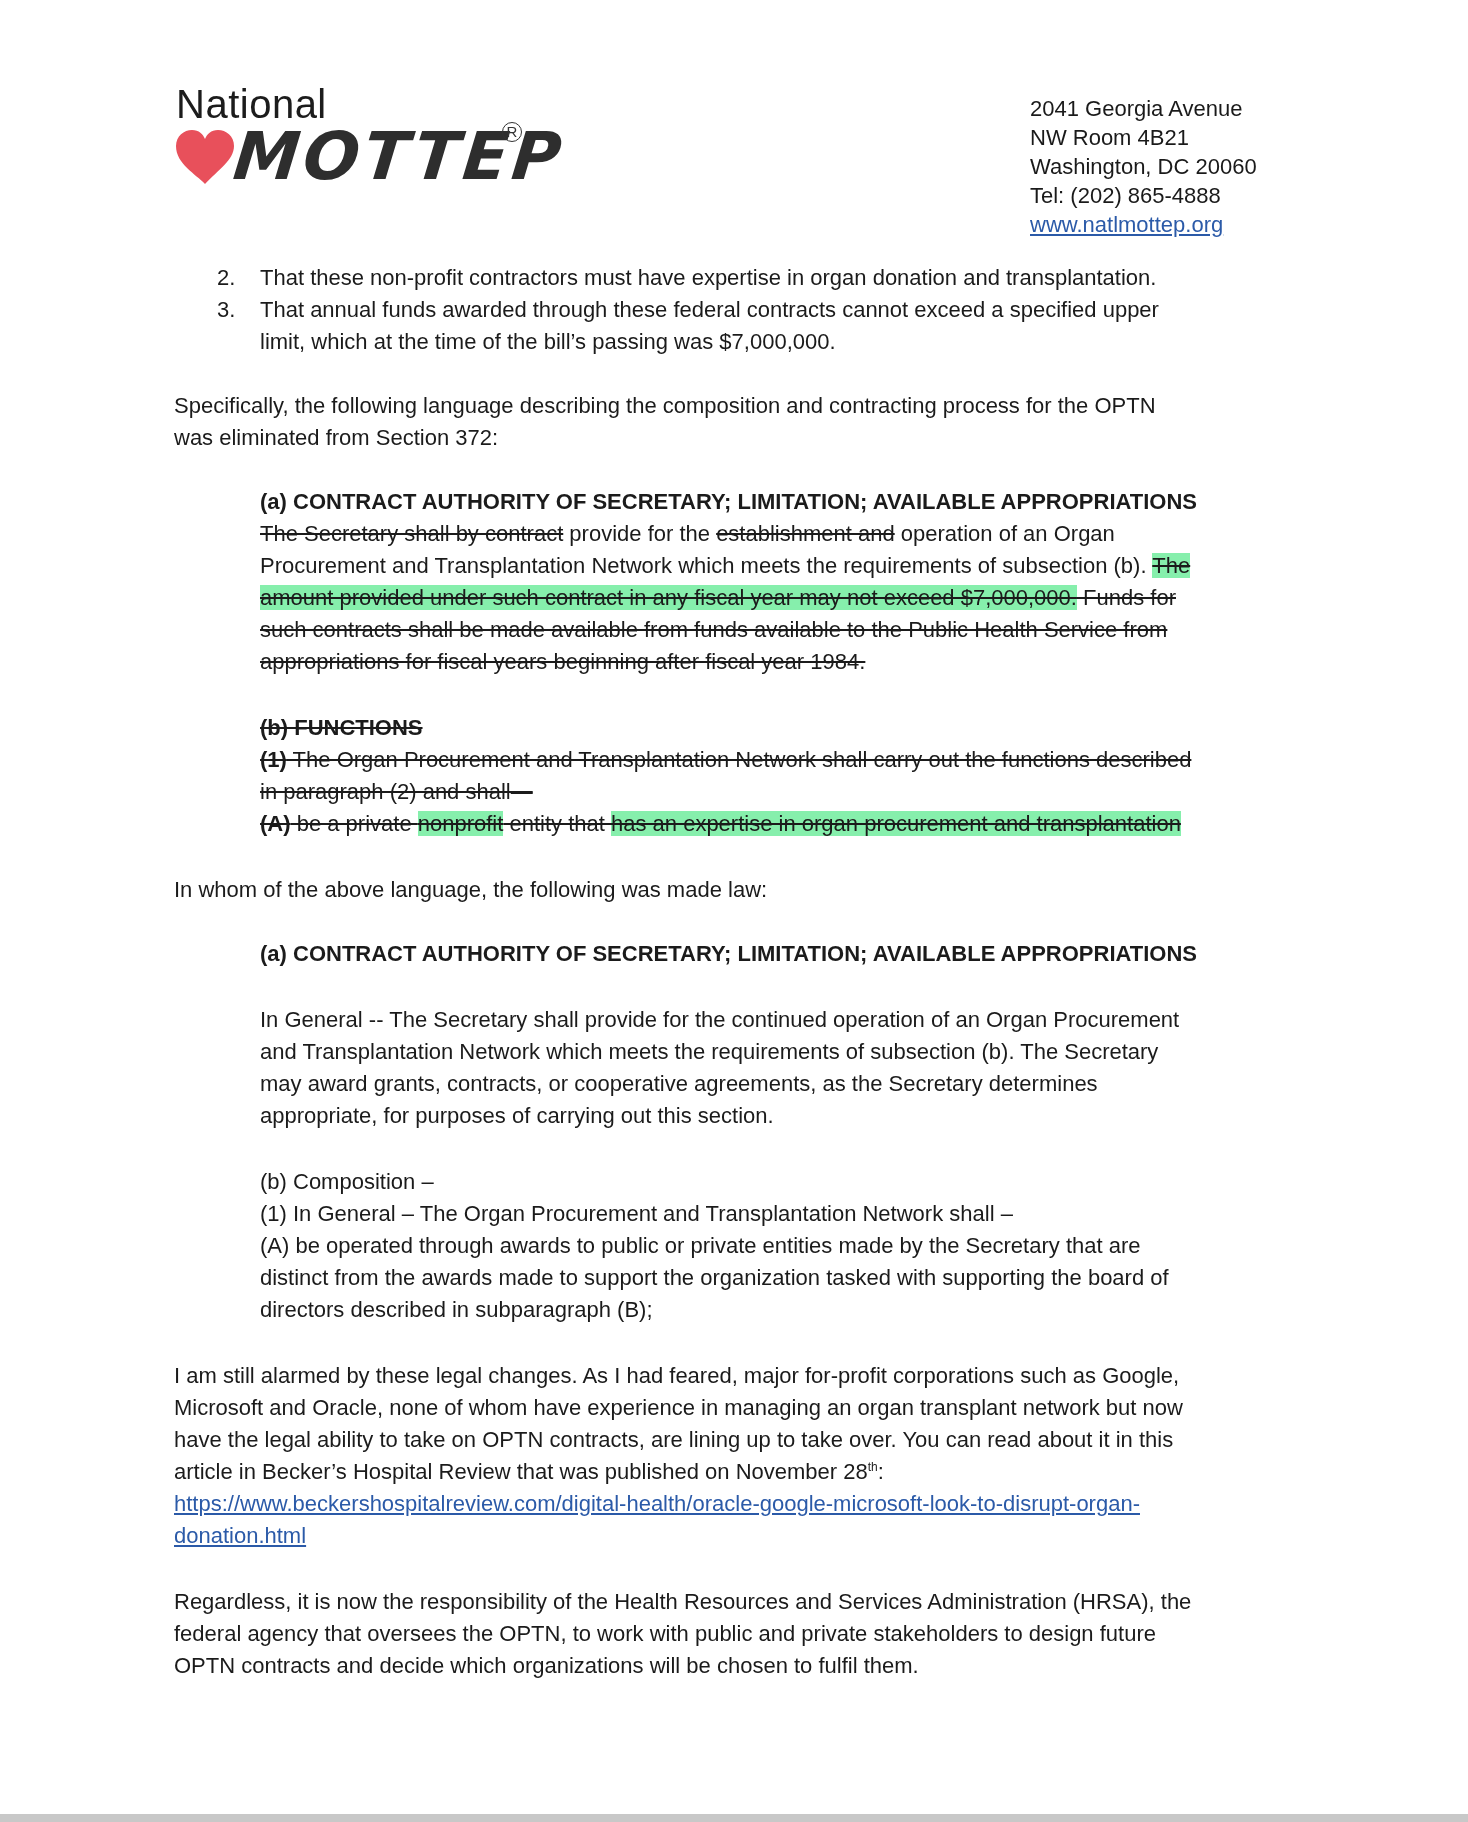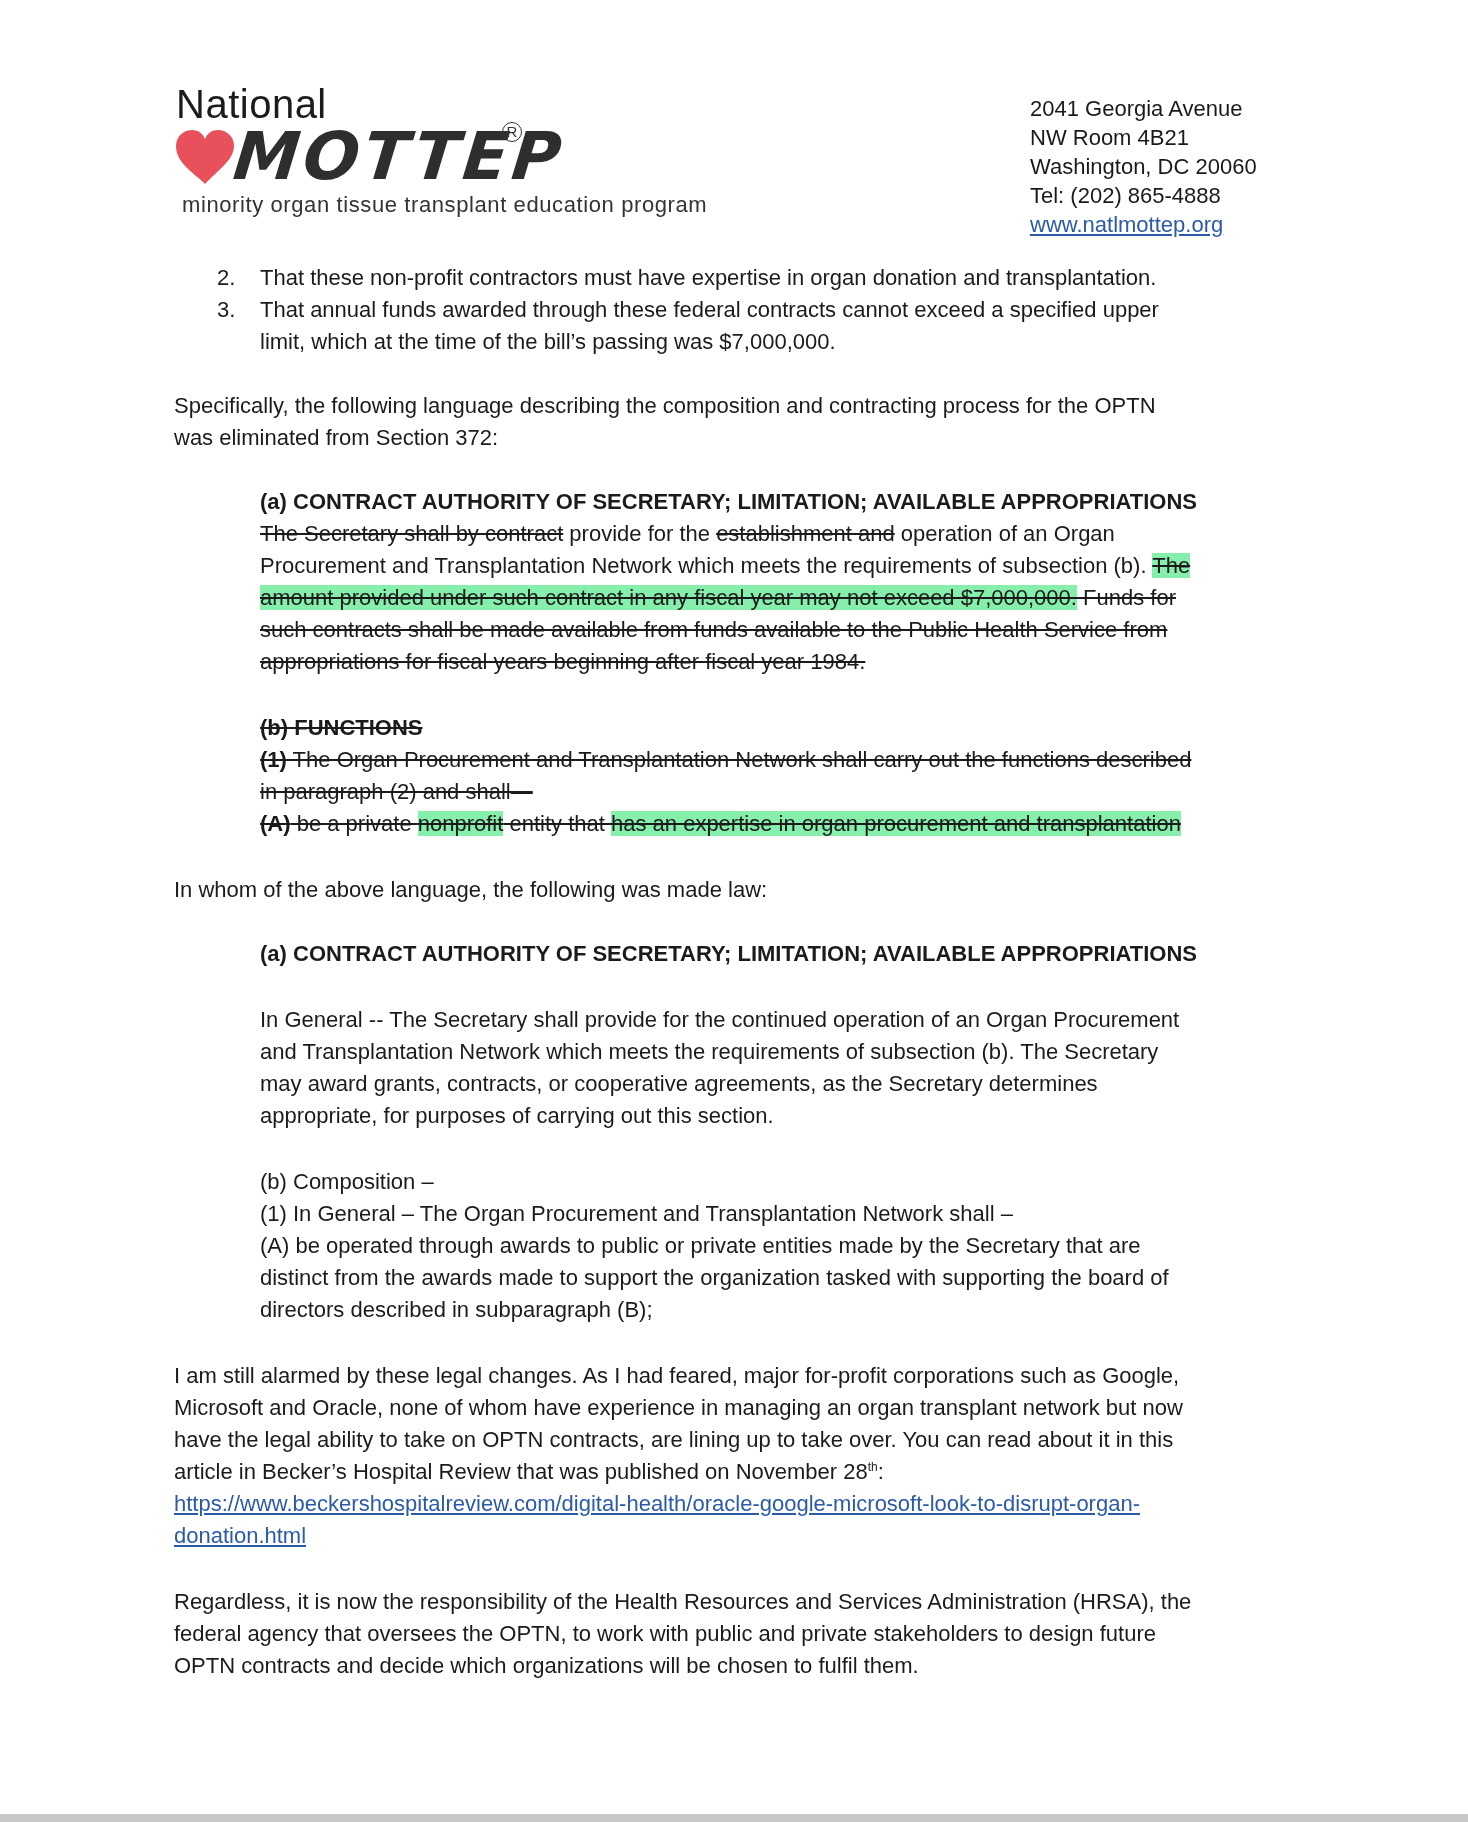--- a/index.html
+++ b/index.html
@@ -38,21 +38,20 @@
 
 <div class="page">
 
   <div class="logo">
     <div class="logo-national">National</div>
     <svg class="logo-heart" viewBox="0 0 62 56">
       <path d="M31 54 C 22 44, 2 34, 2 16 C 2 6, 10 0, 18 0 C 25 0, 29 4, 31 9 C 33 4, 37 0, 44 0 C 52 0, 60 6, 60 16 C 60 30, 44 40, 31 54 Z" fill="#e8505b"></path>
     </svg>
     <div class="logo-mottep">MOTTEP</div>
     <div class="logo-reg">R</div>
-    <div class="logo-tagline">minority organ tissue transplant education program</div>
   </div>
 
   <div class="address">
     <div>2041 Georgia Avenue</div>
     <div>NW Room 4B21</div>
     <div>Washington, DC 20060</div>
     <div>Tel: (202) 865-4888</div>
     <div><a>www.natlmottep.org</a></div>
   </div>
 

